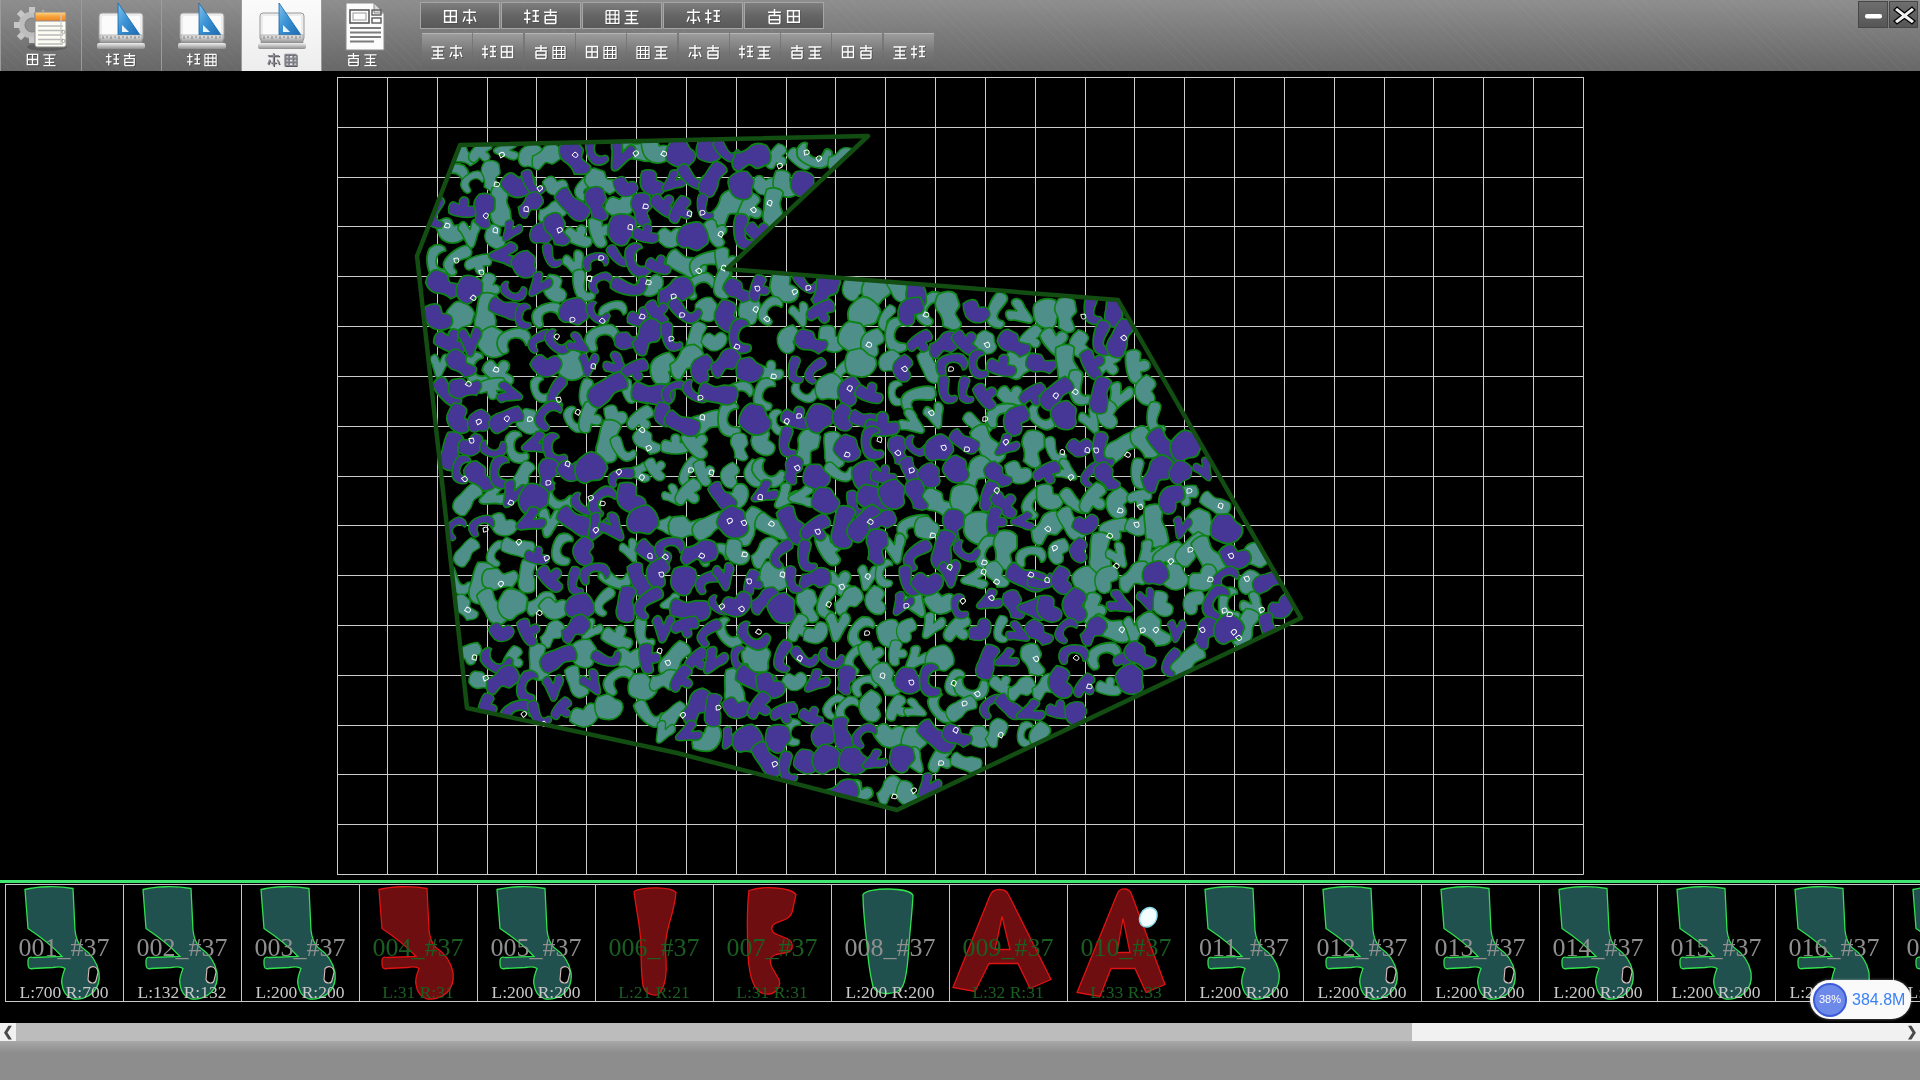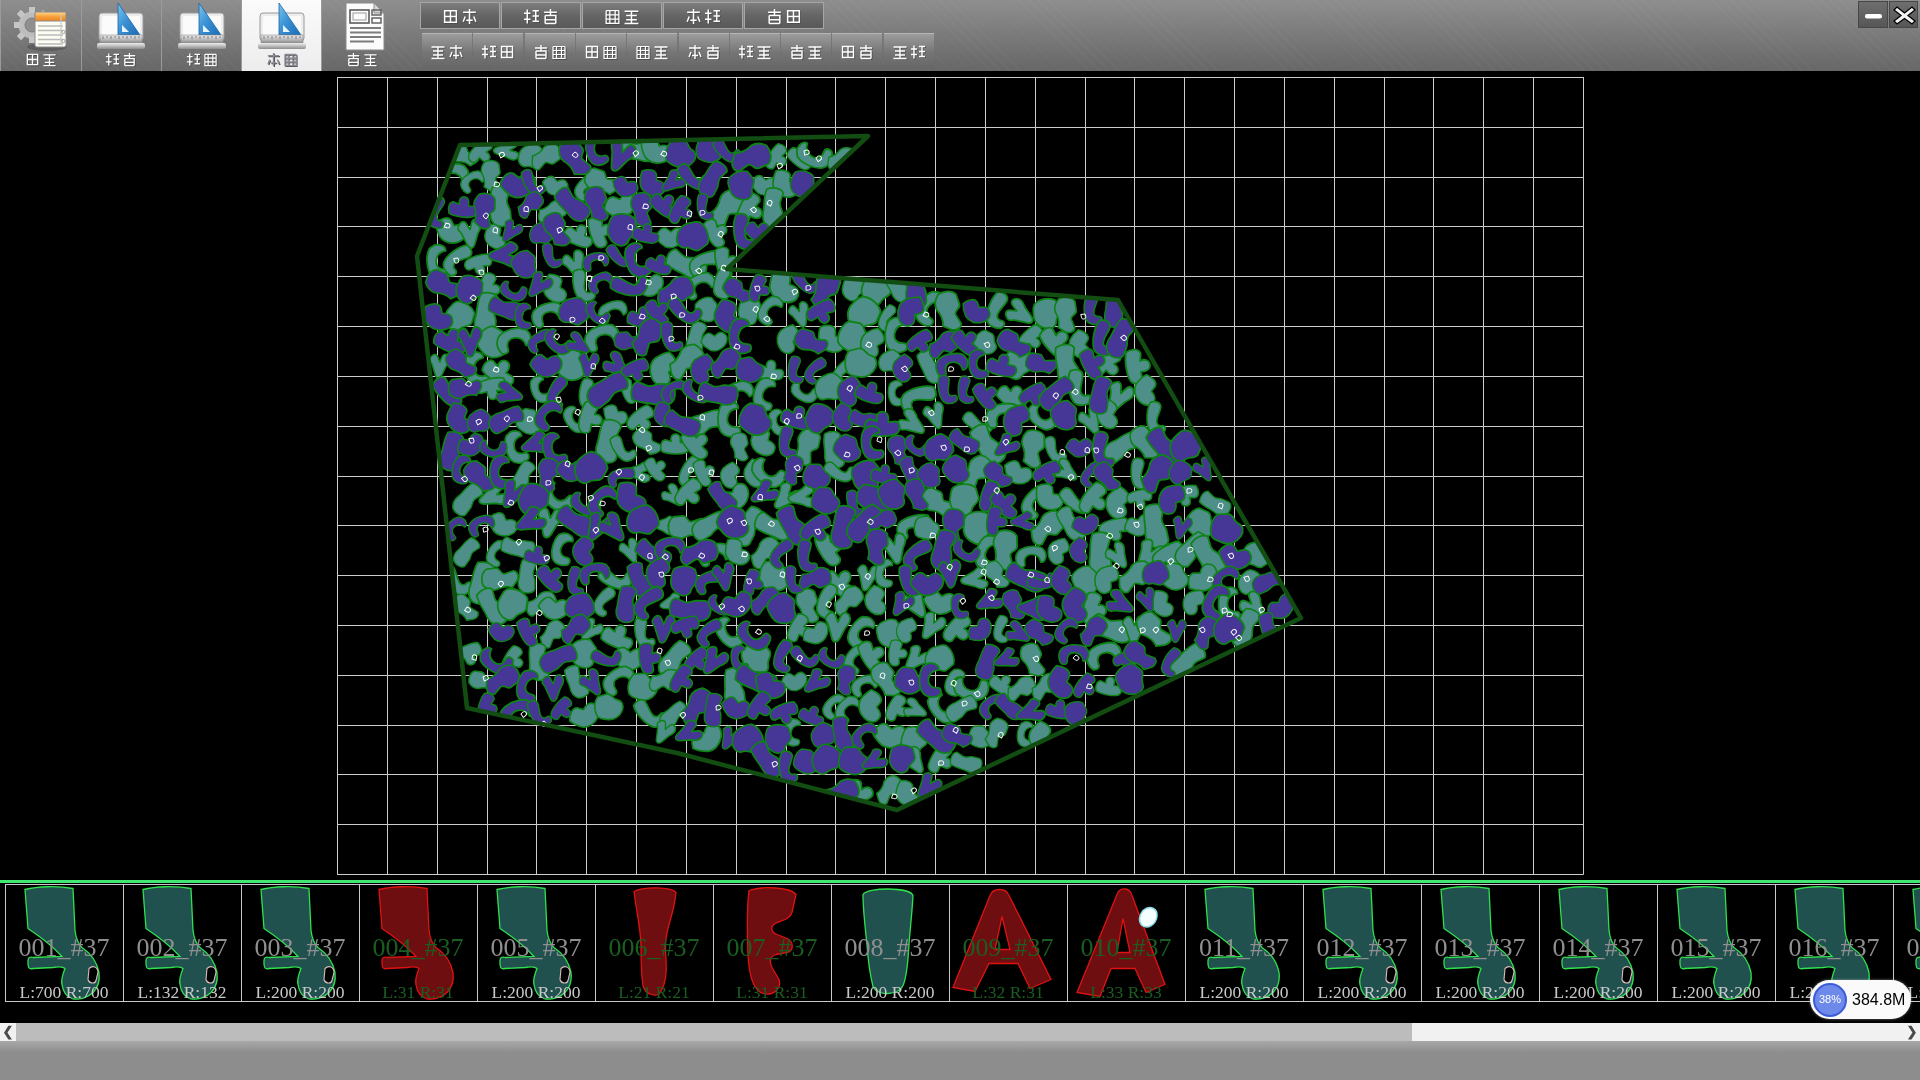--- a/index.html
+++ b/index.html
@@ -25,21 +25,21 @@
 #stripbg { position:absolute; left:0; top:883px; width:1920px; height:140px; background:#000; }
 #scroll { position:absolute; left:0; top:1023px; width:1920px; height:18px; background:#f1f1f1; }
 #thumb { position:absolute; left:16px; top:0; width:1396px; height:18px; background:#bcbcbc; }
 .arr { position:absolute; top:0; width:16px; height:18px; color:#4a4a4a; font-size:13px; line-height:18px; text-align:center; font-weight:bold; }
 #status { position:absolute; left:0; top:1041px; width:1920px; height:39px;
       background:linear-gradient(#a8a8a8,#8d8d8d 30%,#8d8d8d); }
 #pill { position:absolute; left:1810px; top:980px; width:101px; height:39px; background:#fafafa;
       border-radius:20px; box-shadow:0 0 3px rgba(255,255,255,0.45); }
 #pillc { position:absolute; left:3px; top:2.5px; width:34px; height:34px; border-radius:50%;
       background:#6d89ea; border:2.5px solid #3c5cd8; color:#fff; font-size:11px; line-height:29px; text-align:center; }
-#pillt { position:absolute; left:42px; top:11px; font-size:16px; color:#000000; }
+#pillt { position:absolute; left:42px; top:11px; font-size:16px; color:#3b82f6; }
 </style></head><body>
 <svg width="0" height="0" style="position:absolute">
     <defs>
 <linearGradient id="bgrad" x1="0" y1="0" x2="1" y2="1">
         <stop offset="0" stop-color="#7ec6ee"></stop>
         <stop offset="0.45" stop-color="#3c93d5"></stop>
         <stop offset="1" stop-color="#1a6ab2"></stop>
       </linearGradient>
 <linearGradient id="rgrad" x1="0" y1="0" x2="0" y2="1">
         <stop offset="0" stop-color="#eeeeee"></stop>

